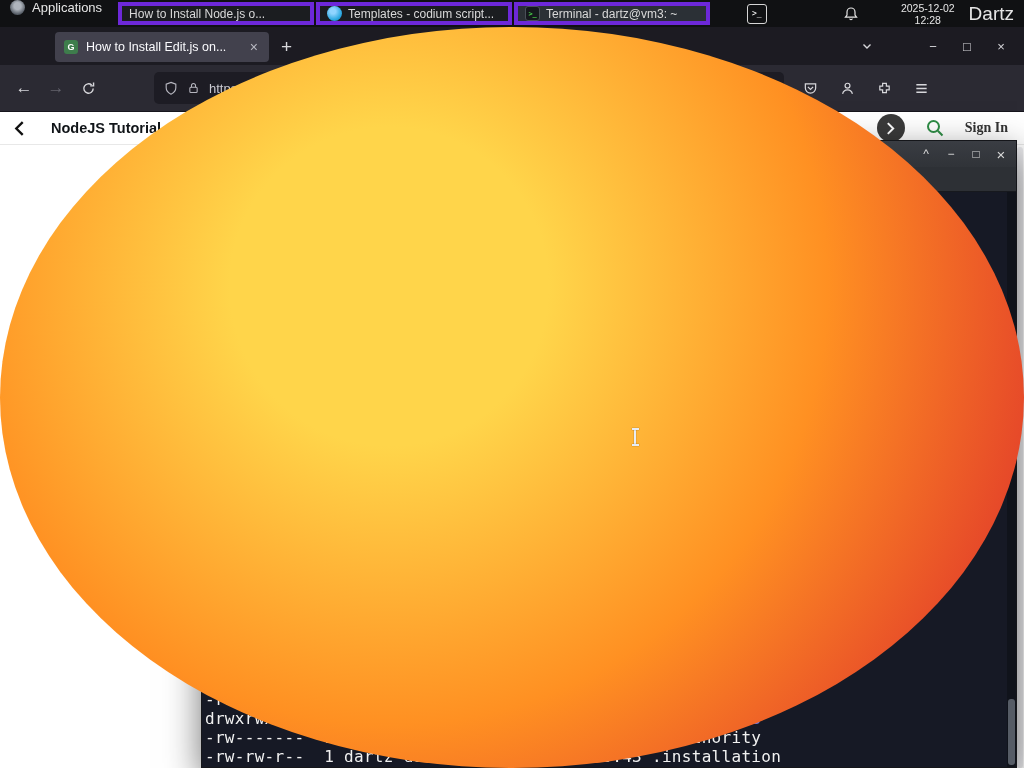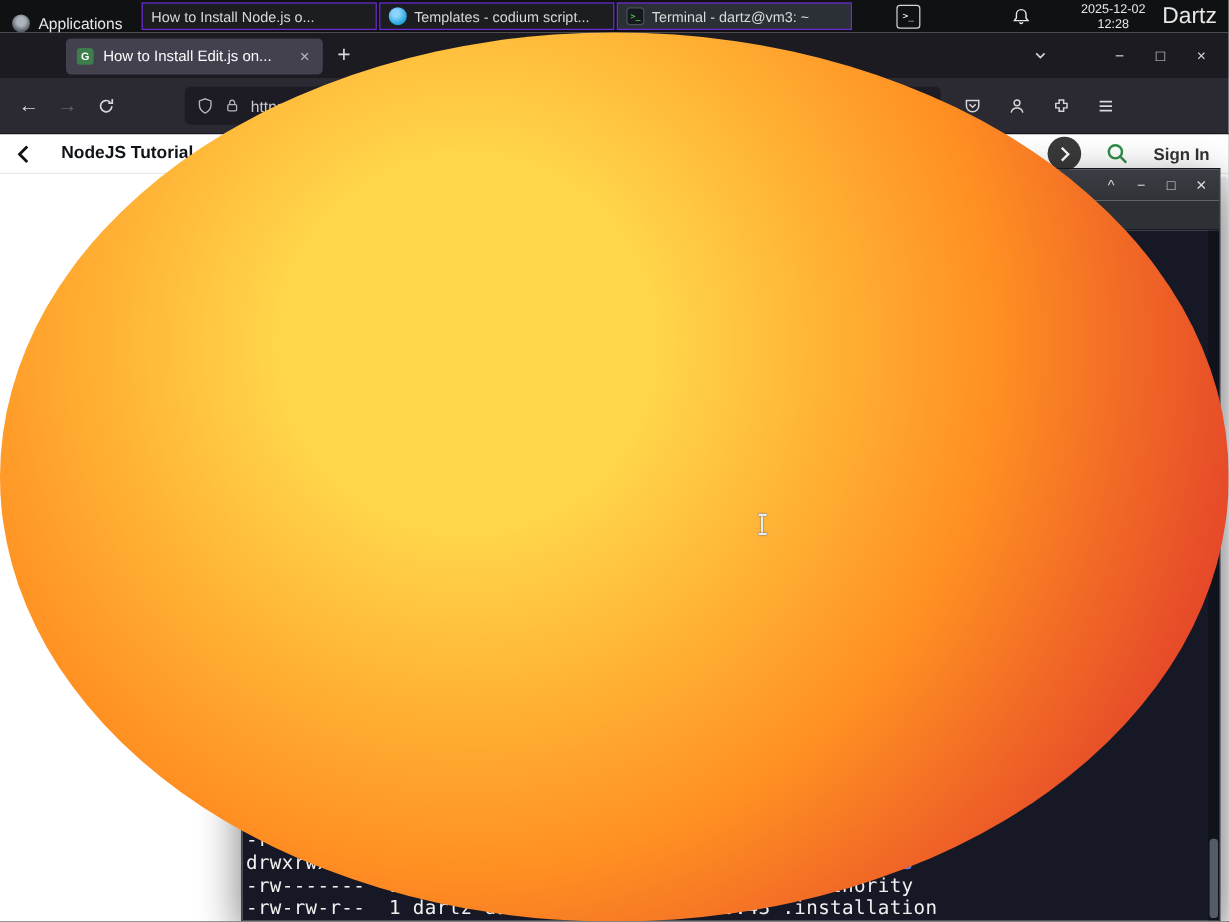--- a/index.html
+++ b/index.html
@@ -2,25 +2,25 @@
 <html><head>
 <meta charset="utf-8">
 <style>
   html,body{margin:0;padding:0;background:#555;}
   .screen{position:relative;width:1024px;height:768px;overflow:hidden;background:#fff;
           font-family:"Liberation Sans",sans-serif;-webkit-font-smoothing:antialiased;}
 
   
   .panel{position:absolute;left:0;top:0;width:1024px;height:27px;background:#101113;
          display:flex;align-items:center;color:#e6e6e6;font-size:13px;z-index:40;}
-  .apps{display:flex;align-items:flex-end;gap:7px;height:100%;padding:0 10px;cursor:default;}
+  .apps{display:flex;align-items:flex-start;gap:7px;height:100%;padding:0 10px;cursor:default;}
   .apps-icon{width:15px;height:15px;border-radius:50%;background:radial-gradient(circle at 50% 40%,#aeb4bc 0 30%,#565d66 70%);}
   .tasklist{display:flex;align-items:center;gap:2px;margin-left:6px;}
   .task{width:196px;height:23px;display:flex;align-items:center;gap:6px;padding:0 7px;
-        background:#1b1d20;border:1px solid #6d28d9;color:#d9d9d9;font-size:12px;box-sizing:border-box;}
+        background:#1b1d20;border:4px solid #6d28d9;color:#d9d9d9;font-size:12px;box-sizing:border-box;}
   .task.active{background:#2b3036;}
   .tlabel{white-space:nowrap;overflow:hidden;text-overflow:ellipsis;}
   .ticon{width:15px;height:15px;flex:0 0 auto;border-radius:50%;}
   .ticon.firefox{background:radial-gradient(circle at 38% 35%,#ffd54a 0 20%,#ff9022 55%,#e3402a 85%);}
   .ticon.codium{background:radial-gradient(circle at 40% 35%,#8fd4ff 0 20%,#2aa8e0 65%,#1b7fb5 95%);}
   .ticon.term,.t-icon{background:#15181d;border:1px solid #4a5058;border-radius:3px;color:#49d249;
         font-family:"DejaVu Sans Mono",monospace;font-size:7px;font-weight:bold;
         display:flex;align-items:center;justify-content:center;box-sizing:border-box;}
   .tray{margin-left:auto;display:flex;align-items:center;gap:14px;padding-right:10px;}
   .tray-box{width:18px;height:18px;border:1px solid #d6d6d6;border-radius:3px;margin-right:62px;
@@ -54,21 +54,21 @@
   .url-text{flex:1;color:#c9c9d1;font-size:13px;white-space:nowrap;overflow:hidden;text-overflow:ellipsis;}
   .star{color:#d7d7db;font-size:15px;}
   .navbar .right-icons{display:flex;align-items:center;margin-left:10px;gap:5px;}
 
   .sitenav{position:absolute;left:0;top:85px;width:100%;height:33px;background:#fff;
            display:flex;align-items:center;gap:26px;padding:0 16px 0 14px;box-sizing:border-box;
            font-size:13.5px;color:#394249;border-bottom:1px solid #e8e8e8;box-shadow:0 1px 3px rgba(0,0,0,.08);}
   .nav-active{font-weight:bold;color:#101418;font-size:14.5px;white-space:nowrap;}
   #navlinks{display:flex;align-items:center;gap:26px;white-space:nowrap;overflow:hidden;}
   .navlink{white-space:nowrap;}
-  .sitenav .cluster{margin-left:auto;display:flex;align-items:center;gap:20px;flex:0 0 auto;}
+  .sitenav .cluster{margin-left:auto;display:flex;align-items:center;gap:20px;flex:0 0 auto;font-family:Liberation Serif, serif;}
   .chev-circle{width:28px;height:28px;border-radius:50%;background:#3a3a3a;display:flex;align-items:center;justify-content:center;}
   .signin{color:#333;font-weight:bold;font-size:14px;}
   .pagebody{position:absolute;left:0;top:118px;width:100%;height:623px;background:#ffffff;}
   .ff-scroll{position:absolute;right:1px;top:120px;bottom:0;width:6px;background:#ededf0;border-radius:3px;}
 
   
   .terminal{position:absolute;left:201px;top:140px;width:816px;height:628px;z-index:30;
             box-shadow:0 12px 34px rgba(0,0,0,.55);border:1px solid #15161a;box-sizing:border-box;
             display:flex;flex-direction:column;}
   .t-title{position:relative;height:26px;background:linear-gradient(#3a3d43,#303338);

